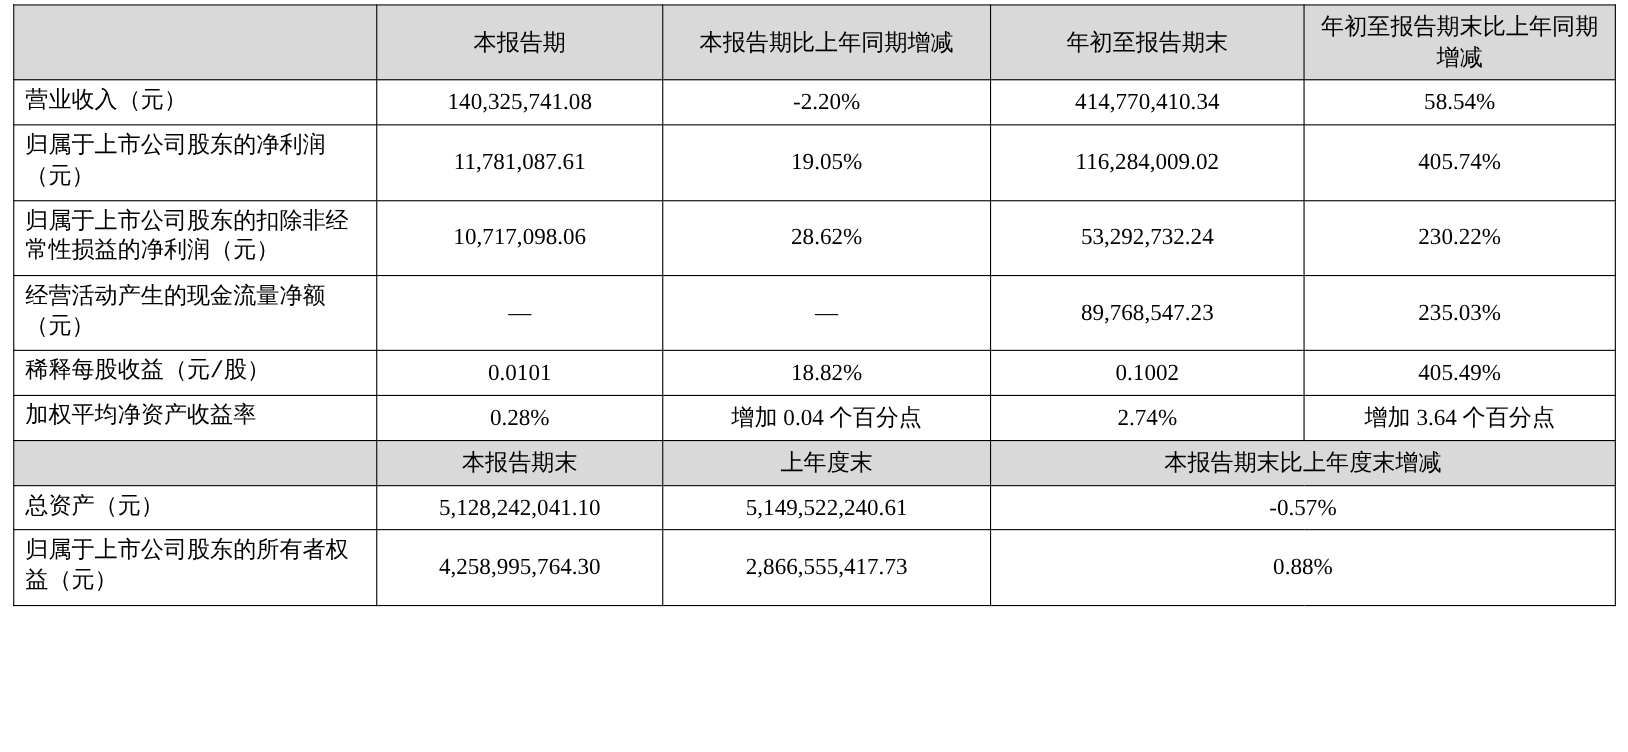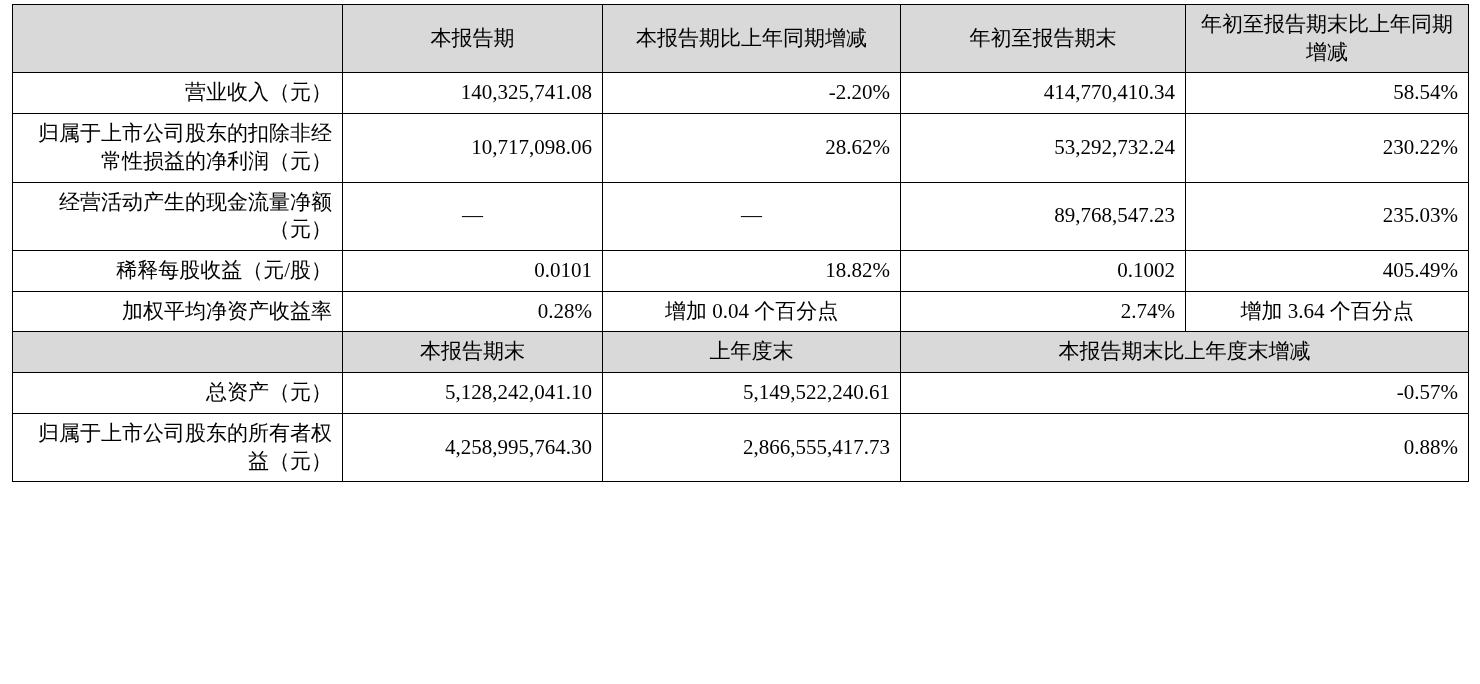--- a/index.html
+++ b/index.html
@@ -30,24 +30,25 @@
     border: 1px solid #000000;
     font-size: 21px;
     line-height: 1.32;
     padding: 6px 10px;
     vertical-align: middle;
   }
   td.shade {
     background: #d9d9d9;
   }
   td.label {
-    text-align: right;
+    text-align: left;
+    font-family: Liberation Mono, monospace;
   }
   td.num {
-    text-align: right;
+    text-align: center;
   }
   td.ctr {
     text-align: center;
   }
   .col-label { width: 330px; }
   .col-a { width: 260px; }
   .col-b { width: 298px; }
   .col-c { width: 285px; }
   .col-d { width: 283px; }
 </style>
@@ -73,20 +74,27 @@
       </tr>
 
       <tr>
         <td class="label">营业收入（元）</td>
         <td class="num">140,325,741.08</td>
         <td class="num">-2.20%</td>
         <td class="num">414,770,410.34</td>
         <td class="num">58.54%</td>
       </tr>
 
+      <tr>
+        <td class="label">归属于上市公司股东的净利润（元）</td>
+        <td class="num">11,781,087.61</td>
+        <td class="num">19.05%</td>
+        <td class="num">116,284,009.02</td>
+        <td class="num">405.74%</td>
+      </tr>
 
       <tr>
         <td class="label">归属于上市公司股东的扣除非经常性损益的净利润（元）</td>
         <td class="num">10,717,098.06</td>
         <td class="num">28.62%</td>
         <td class="num">53,292,732.24</td>
         <td class="num">230.22%</td>
       </tr>
 
       <tr>

